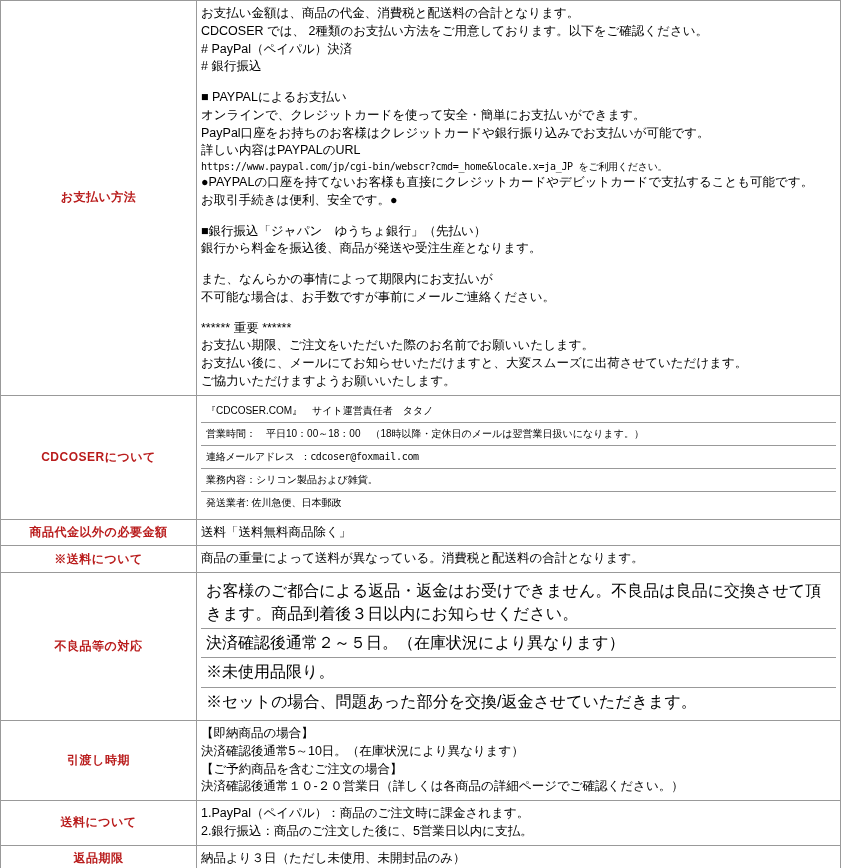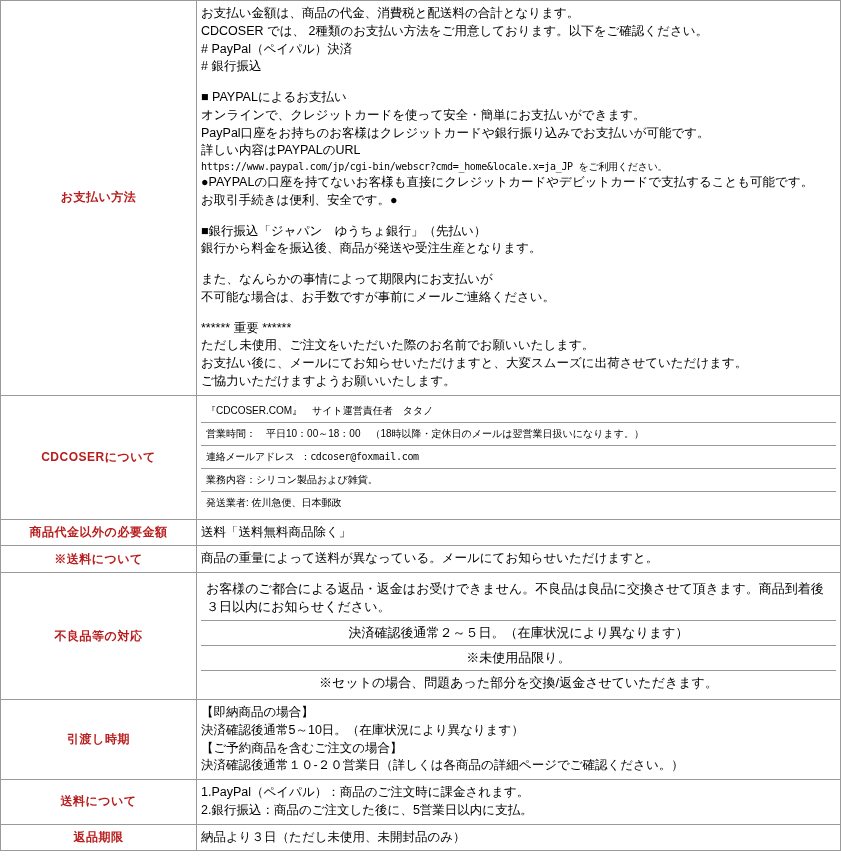--- a/index.html
+++ b/index.html
@@ -57,26 +57,25 @@
   .cd-cell .seg {
     padding: 4px 5px;
     font-size: 10px;
   }
   .cd-cell .seg + .seg {
     border-top: 1px solid #999999;
   }
   .defect-cell { padding: 0; }
   .defect-cell .seg {
     padding: 3px 5px;
-    font-size: 13px;
+    font-size: 16px;
     line-height: 1.4;
   }
   .defect-cell .seg + .seg {
     border-top: 1px solid #999999;
-    text-align: center;
   }
   .deliv-cell {
     padding: 6px 5px;
     line-height: 2.05;
     font-size: 12.5px;
   }
   .pay-term-cell {
     padding: 3px 5px;
     line-height: 1.45;
     font-size: 12.5px;
@@ -112,21 +111,21 @@
         <div class="line">●PAYPALの口座を持てないお客様も直接にクレジットカードやデビットカードで支払することも可能です。</div>
         <div class="line">お取引手続きは便利、安全です。●</div>
         <div class="small-gap"></div>
         <div class="line">■銀行振込「ジャパン　ゆうちょ銀行」（先払い）</div>
         <div class="line">銀行から料金を振込後、商品が発送や受注生産となります。</div>
         <div class="small-gap"></div>
         <div class="line">また、なんらかの事情によって期限内にお支払いが</div>
         <div class="line">不可能な場合は、お手数ですが事前にメールご連絡ください。</div>
         <div class="small-gap"></div>
         <div class="line">****** 重要 ******</div>
-        <div class="line">ただし未使用、ご注文をいただいた際のお名前でお願いいたします。</div>
+        <div class="line">お支払い期限、ご注文をいただいた際のお名前でお願いいたします。</div>
         <div class="line">お支払い後に、メールにてお知らせいただけますと、大変スムーズに出荷させていただけます。</div>
         <div class="line">ご協力いただけますようお願いいたします。</div>
       </td>
     </tr>
 
     <tr>
       <td class="label">CDCOSERについて</td>
       <td class="value cd-cell">
         <div class="seg">『CDCOSER.COM』　サイト運営責任者　タタノ</div>
         <div class="seg">営業時間：　平日10：00～18：00　（18時以降・定休日のメールは翌営業日扱いになります。）</div>
@@ -136,21 +135,21 @@
       </td>
     </tr>
 
     <tr>
       <td class="label">商品代金以外の必要金額</td>
       <td class="value one-line">送料「送料無料商品除く」</td>
     </tr>
 
     <tr>
       <td class="label">※送料について</td>
-      <td class="value one-line">商品の重量によって送料が異なっている。メールにてお知らせいただけますと。</td>
+      <td class="value one-line">商品の重量によって送料が異なっている。消費税と配送料の合計となります。</td>
     </tr>
 
     <tr>
       <td class="label">不良品等の対応</td>
       <td class="value defect-cell">
         <div class="seg">お客様のご都合による返品・返金はお受けできません。不良品は良品に交換させて頂きます。商品到着後３日以内にお知らせください。</div>
         <div class="seg">決済確認後通常２～５日。（在庫状況により異なります）</div>
         <div class="seg">※未使用品限り。</div>
         <div class="seg">※セットの場合、問題あった部分を交換/返金させていただきます。</div>
       </td>

